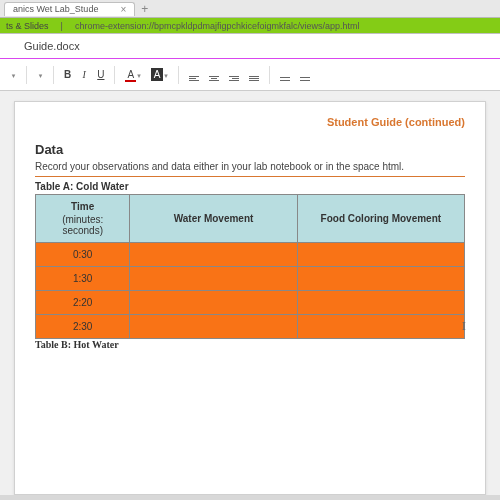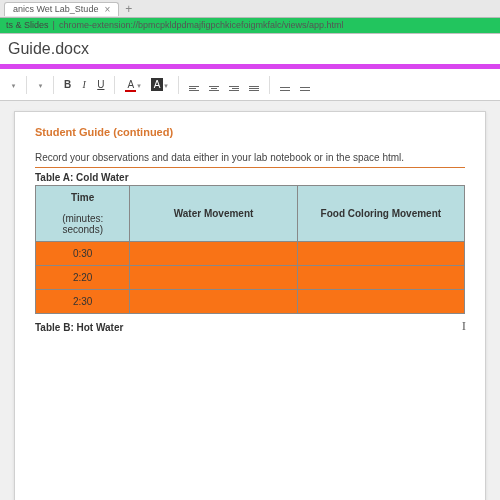--- a/index.html
+++ b/index.html
@@ -22,41 +22,42 @@
 .tab {
   background: #fff;
   border: 1px solid #c0c0c0;
   border-bottom: none;
   padding: 1px 8px;
   font-size: 9px;
   color: #555;
   border-radius: 3px 3px 0 0;
   display: flex;
   align-items: center;
-  gap: 6px;
+  gap: 22px;
 }
 .tab-close { font-size: 10px; color: #888; }
 .tab-add { margin-left: 6px; color: #888; font-size: 12px; }
 .addr-bar {
-  background: #22c55e;
+  background: #84cc16;
   border-bottom: 1px solid #c0c0c0;
   padding: 2px 6px;
   font-size: 9px;
   color: #555;
   height: 16px;
   display: flex;
-  gap: 4px;
+  align-items: center;
+  gap: 12px;
 }
 .addr-prefix { color: #444; }
 .addr-url { color: #555; }
 .filename-bar {
   background: #fff;
-  border-bottom: 5px solid #d946ef;
-  padding: 6px 8px;
-  font-size: 16px;
+  border-bottom: 1px solid #d946ef;
+  padding: 6px 24px;
+  font-size: 11px;
   color: #444;
 }
 .toolbar {
   background: #fff;
   border-bottom: 1px solid #ccc;
   padding: 4px 6px;
   display: flex;
   align-items: center;
   gap: 2px;
   height: 32px;
@@ -90,21 +91,21 @@
   overflow: hidden;
 }
 .page {
   background: #fff;
   border: 1px solid #d0d0d0;
   padding: 14px 20px;
   min-height: 100%;
   box-shadow: 0 1px 3px rgba(0,0,0,0.1);
 }
 .guide-header {
-  text-align: left;
+  text-align: right;
   color: #d97730;
   font-size: 11px;
   font-weight: bold;
   margin-bottom: 14px;
 }
 .data-heading {
   font-size: 13px;
   font-weight: bold;
   color: #333;
   margin-bottom: 4px;
@@ -130,27 +131,28 @@
 }
 table.data-table th, table.data-table td {
   border: 1px solid #888;
   padding: 6px 8px;
   text-align: center;
 }
 table.data-table th {
   background: #b8dde0;
   font-weight: bold;
 }
-table.data-table th .sub { font-weight: normal; display: block; margin-top: 10px; }
+table.data-table th .sub { font-weight: normal; display: block; margin-top: 2px; }
 table.data-table td { height: 24px; background: #f97316; }
 .table-b-label {
   font-size: 10px;
   font-weight: bold;
   color: #333;
-  margin-top: 8px;
+  margin-top: 0;
+  font-family: Liberation Serif, serif;
 }
 .cursor-pos {
   position: absolute;
   right: 34px;
   top: 318px;
   font-family: serif;
   font-size: 13px;
   color: #666;
 }
 </style>
@@ -214,40 +216,46 @@
       </span></span>
   <span class="tb-btn"><span class="list-icon">
         <span></span>
         <span></span>
       </span></span>
 </div>
 
 <div class="doc-area">
   <div class="page">
     <div class="guide-header">Student Guide (continued)</div>
+    <div class="data-heading">Data</div>
     <div class="data-instr">Record your observations and data either in your lab notebook or in the space html.</div>
     <div class="table-label">Table A: Cold Water</div>
     <table class="data-table">
       <thead>
         <tr>
           <th style="width:22%;">
             <span>Time</span>
             <span class="sub">(minutes: seconds)</span>
           </th>
           <th style="width:39%;">Water Movement</th>
           <th style="width:39%;">Food Coloring Movement</th>
         </tr>
       </thead>
       <tbody>
         <tr>
             <td>0:30</td>
             <td></td>
             <td></td>
           </tr>
         <tr>
+            <td>1:30</td>
+            <td></td>
+            <td></td>
+          </tr>
+        <tr>
             <td>2:20</td>
             <td></td>
             <td></td>
           </tr>
         <tr>
             <td>2:30</td>
             <td></td>
             <td></td>
           </tr>
       </tbody>

